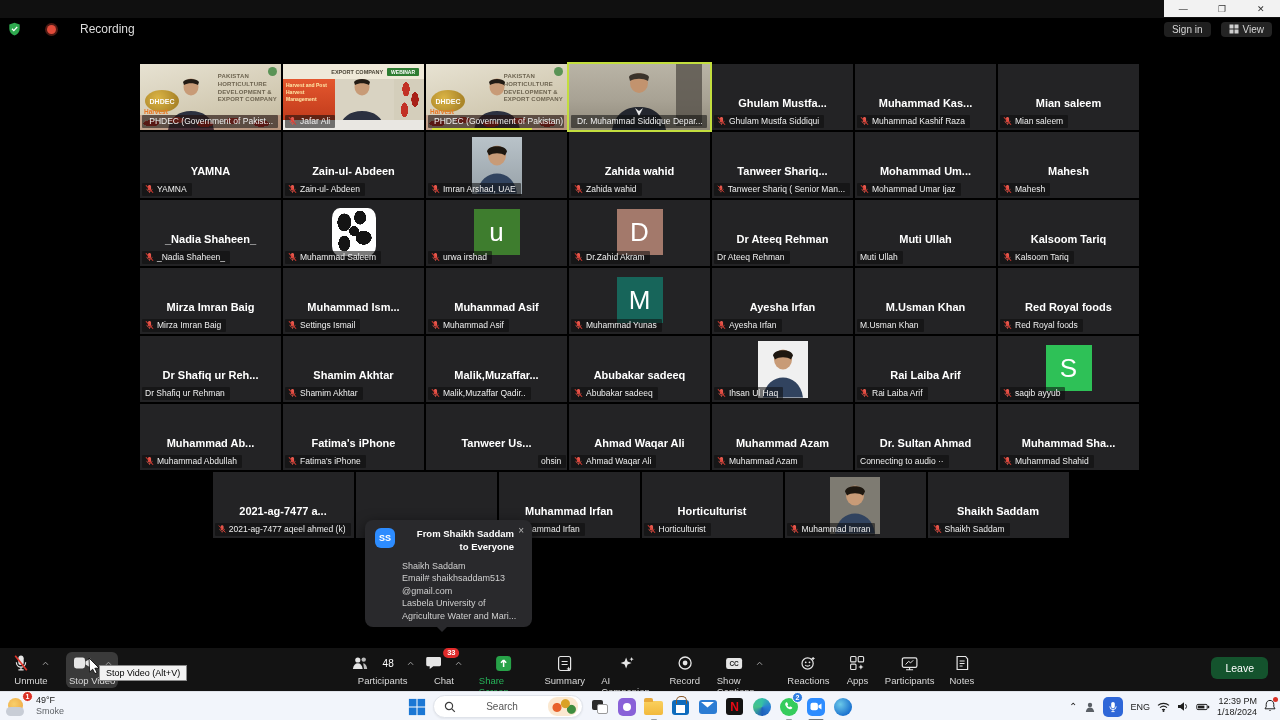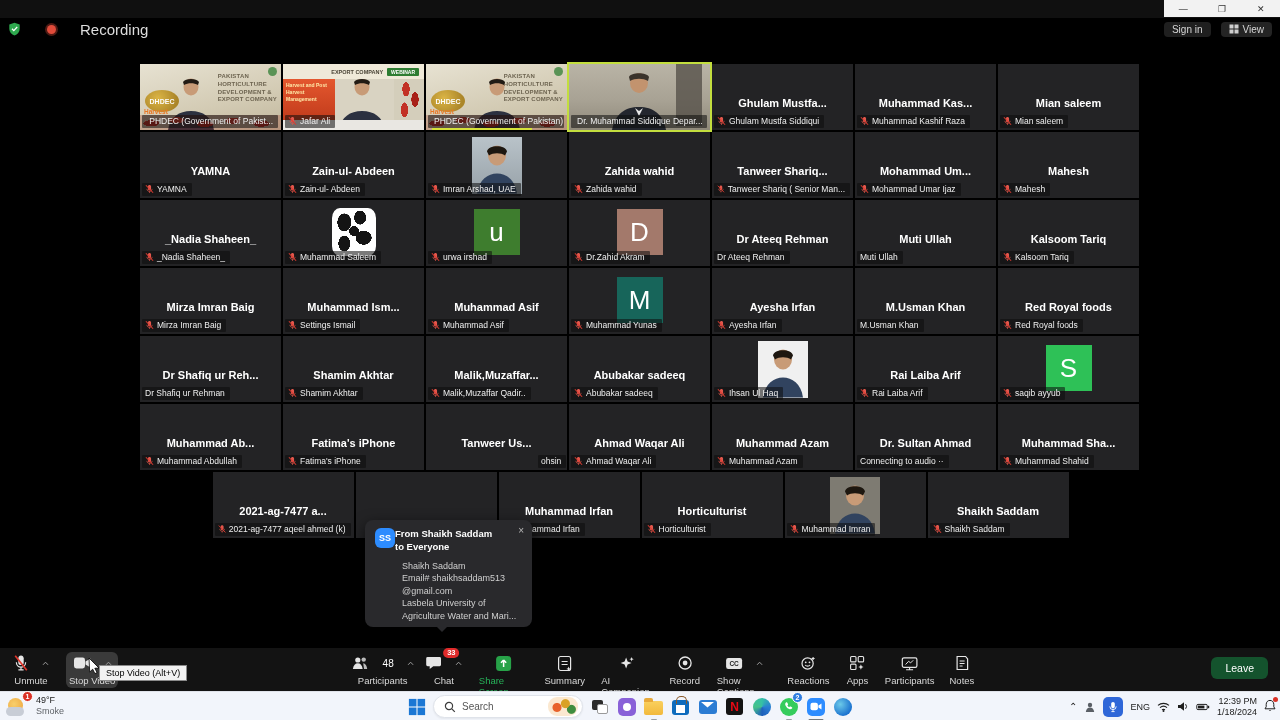--- a/index.html
+++ b/index.html
@@ -11,21 +11,21 @@
   .zm-dot{width:11px;height:11px;border-radius:50%;background:#2d8cff;display:flex;align-items:center;justify-content:center;}
   .zm-dot span{color:#fff;font-size:6px;font-weight:bold;}
   .titlebar .t-title{color:#cfcfcf;font-size:10px;}
   .win-light{position:absolute;right:0;top:0;width:116px;height:17px;background:#f2f2f2;display:flex;z-index:21;}
   .win-light .wc{flex:1;display:flex;align-items:center;justify-content:center;color:#333;font-size:9px;cursor:default;}
 
   
   .meethead{position:absolute;top:18px;left:0;right:0;height:22px;background:#000;display:flex;align-items:center;padding:0 8px;z-index:20;}
   .rec-wrap{display:flex;align-items:center;gap:5px;margin-left:26px;}
   .rec-dot{width:9px;height:9px;border-radius:50%;background:#e04b3a;box-shadow:0 0 0 2px rgba(224,75,58,.35);}
-  .rec-label{color:#ddd;font-size:15px;padding-left:19px;}
+  .rec-label{color:#ddd;font-size:12px;padding-left:19px;}
   .head-right{margin-left:auto;display:flex;align-items:center;gap:10px;}
   .signin{color:#d6d6d6;font-size:10px;padding:2px 8px;border-radius:4px;background:#1f1f1f;}
   .viewbtn{display:flex;align-items:center;gap:4px;color:#d6d6d6;font-size:10px;background:#242424;padding:2px 8px;border-radius:4px;}
 
   
   .stage{position:absolute;top:40px;left:0;right:0;height:608px;background:#000;}
   .grid{position:absolute;left:140px;top:24px;width:1001px;}
   .grid-row{display:flex;gap:2px;margin-bottom:2px;}
   .grid-row.last{justify-content:center;}
   .tile{position:relative;flex:0 0 141px;width:141px;height:66px;background:#232325;overflow:hidden;}
@@ -59,21 +59,21 @@
   .exp{font-size:5.5px;font-weight:bold;color:#4a4436;}
   .wbn{font-size:5px;font-weight:bold;color:#fff;background:#2e7d32;padding:1px 4px;border-radius:1px;}
   .web-left{position:absolute;left:0;top:15px;bottom:10px;width:52px;background:linear-gradient(#e4572e,#c23c1c);color:#ffe9a8;font-size:5px;font-weight:bold;padding:3px;line-height:1.4;}
   .chili-blob{position:absolute;right:0;top:15px;width:30px;bottom:10px;
     background:radial-gradient(ellipse 6px 12px at 40% 25%,#c23125 60%,transparent 61%),radial-gradient(ellipse 6px 12px at 70% 50%,#a82118 60%,transparent 61%),radial-gradient(ellipse 6px 12px at 35% 75%,#c23125 60%,transparent 61%),#d4cebb;}
   .desk{position:absolute;left:0;right:0;bottom:0;height:10px;background:#e9e7e2;z-index:1;}
 
   
   .chat-popup{position:absolute;left:365px;top:520px;width:167px;height:107px;background:#29292c;border-radius:8px;z-index:40;box-shadow:0 4px 14px rgba(0,0,0,.6);padding:8px 8px 6px 10px;}
   .chat-popup::after{content:"";position:absolute;left:72px;bottom:-5px;width:0;height:0;border-left:5px solid transparent;border-right:5px solid transparent;border-top:5px solid #29292c;}
-  .cp-head{display:flex;gap:0;}
+  .cp-head{display:flex;gap:11px;text-align:right;}
   .cp-avatar{flex:0 0 20px;width:20px;height:20px;border-radius:6px;background:#2d8cff;color:#fff;font-size:9px;font-weight:bold;display:flex;align-items:center;justify-content:center;}
   .cp-title{color:#fff;font-size:9.5px;font-weight:bold;line-height:1.35;width:108px;}
   .cp-close{position:absolute;right:8px;top:5px;color:#b9b9b9;font-size:10px;}
   .cp-body{margin:6px 0 0 27px;color:#cfcfcf;font-size:9px;line-height:1.4;}
   .cp-body div{white-space:nowrap;}
 
   
   .watermark{position:absolute;left:1064px;top:622px;z-index:10;pointer-events:none;}
   .wm1{color:rgba(255,255,255,.42);font-size:15px;}
   .wm2{color:rgba(255,255,255,.38);font-size:10.5px;margin-top:3px;}
@@ -95,21 +95,21 @@
   
   .taskbar{position:absolute;left:0;right:0;top:691px;height:29px;background:#f2f5fb;border-top:1px solid #e0e3ea;z-index:50;}
   .tk-weather{position:absolute;left:6px;top:2px;display:flex;align-items:center;gap:6px;}
   .w-icon{position:relative;width:24px;height:24px;}
   .w-sun{position:absolute;left:2px;top:4px;width:15px;height:15px;border-radius:50%;background:radial-gradient(circle at 40% 40%,#f8cf6b,#eda33c);}
   .w-cloud{position:absolute;left:0;bottom:2px;width:18px;height:9px;border-radius:8px;background:#c8cdd6;}
   .w-badge{position:absolute;right:-3px;top:-3px;min-width:11px;height:11px;border-radius:6px;background:#d93025;color:#fff;font-size:7px;font-weight:bold;display:flex;align-items:center;justify-content:center;border:1px solid #fff;}
   .w-temp{font-size:9px;color:#1b1b1b;line-height:1.2;}
   .w-cond{font-size:9px;color:#5f6368;line-height:1.2;}
   .tk-center{position:absolute;left:406px;top:0;height:29px;display:flex;align-items:center;gap:6px;}
-  .searchpill{display:flex;align-items:center;gap:6px;width:150px;height:23px;background:#fff;border:1px solid #dfe3ea;border-radius:12px;padding:0 4px 0 10px;box-shadow:0 1px 2px rgba(0,0,0,.06);}
+  .searchpill{display:flex;align-items:center;gap:6px;width:150px;height:23px;background:#fff;border:1px solid #dfe3ea;border-radius:12px;padding:0 4px 0 10px;box-shadow:0 1px 2px rgba(0,0,0,.06);text-align:center;}
   .searchpill .s-text{font-size:10px;color:#555;flex:1;}
   .fest{width:30px;height:19px;border-radius:9px;background:radial-gradient(circle at 30% 55%,#e8622c 4px,transparent 5px),radial-gradient(circle at 58% 35%,#d9a125 4px,transparent 5px),radial-gradient(circle at 78% 65%,#3f8d3f 4px,transparent 5px),#fbe8d0;}
   .tk-ic{position:relative;width:21px;height:21px;display:flex;align-items:center;justify-content:center;}
   .tk-ic.run::after{content:"";position:absolute;bottom:-4px;left:50%;transform:translateX(-50%);width:6px;height:2.5px;border-radius:2px;background:#9aa0a6;}
   .tk-ic.activeapp::after{content:"";position:absolute;bottom:-4px;left:50%;transform:translateX(-50%);width:15px;height:2.5px;border-radius:2px;background:#74797e;}
   .ic-taskview{position:relative;width:16px;height:14px;}
   .ic-taskview .bk{position:absolute;left:0;top:0;width:11px;height:10px;background:#2b2b2b;border-radius:2px;}
   .ic-taskview .fr{position:absolute;right:0;bottom:0;width:11px;height:10px;background:#fff;border:1px solid #9a9a9a;border-radius:2px;}
   .ic-purple{width:18px;height:18px;border-radius:5px;background:#8961d8;display:flex;align-items:center;justify-content:center;}
   .ic-purple i{width:8px;height:8px;border-radius:50%;background:#fff;}

